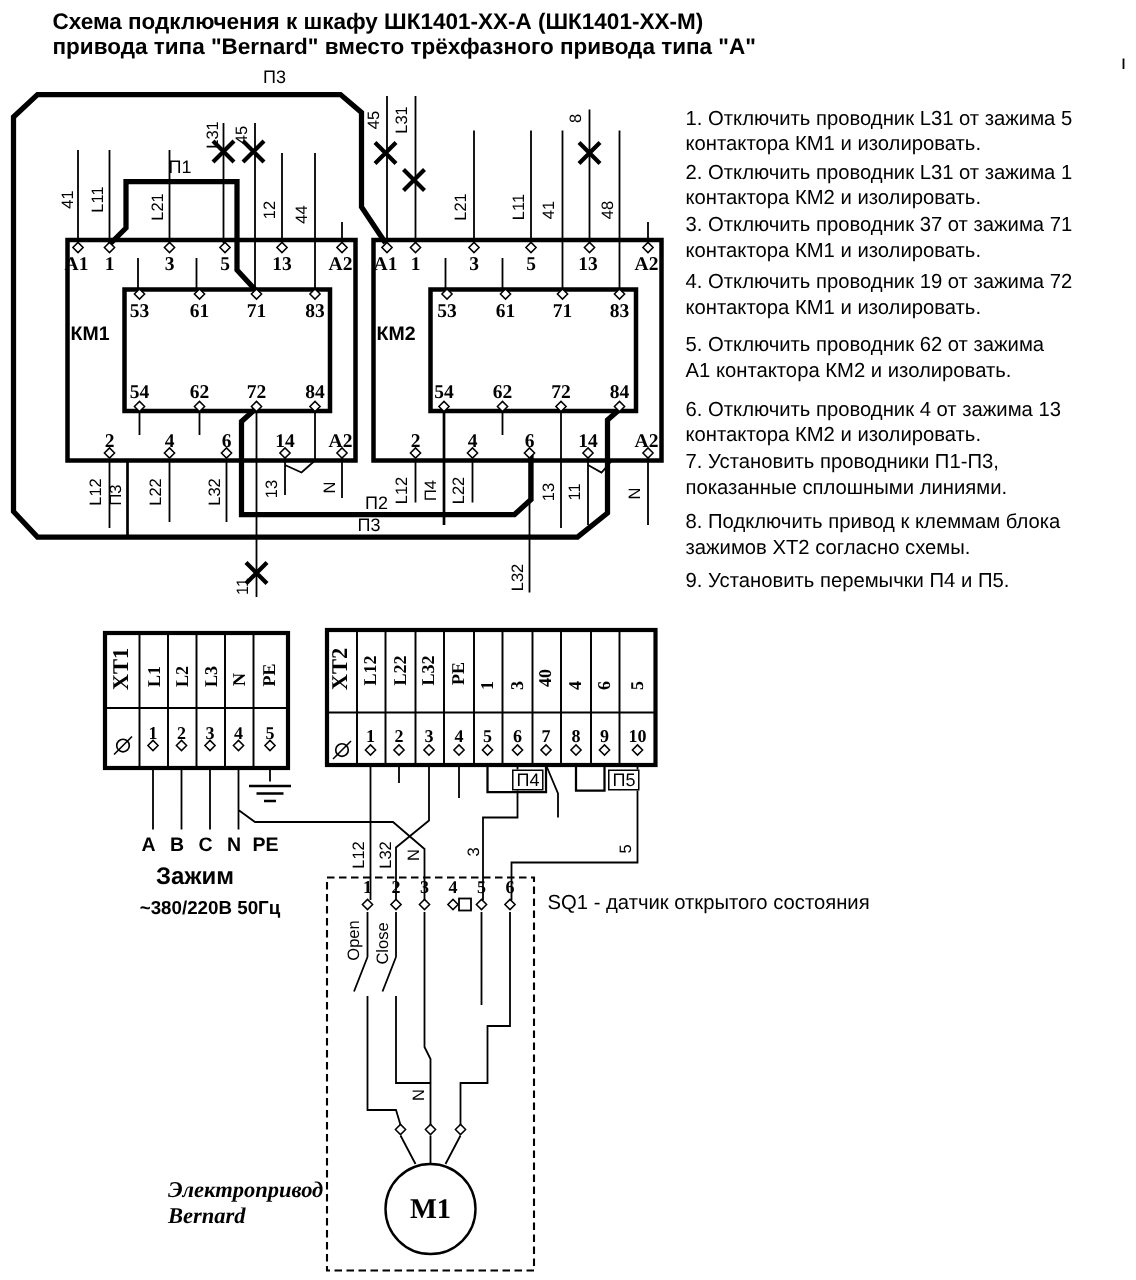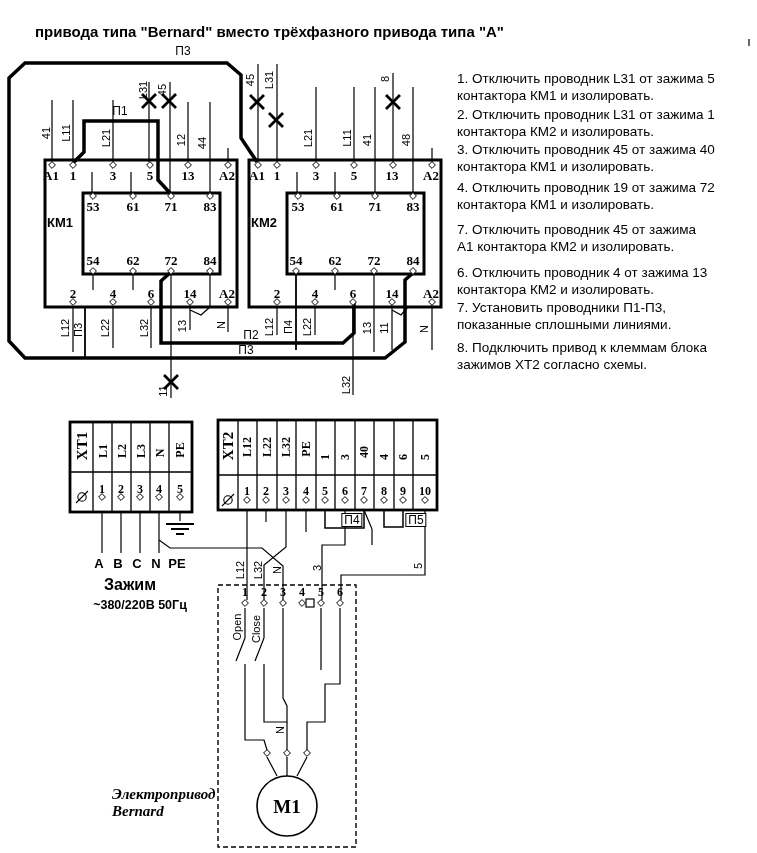--- a/index.html
+++ b/index.html
@@ -174,38 +174,40 @@
     <use href="#dm" x="267" y="753"></use>
         <use href="#dm" x="287" y="753"></use>
         <use href="#dm" x="307" y="753"></use>
   </g>
   <g stroke="#000" stroke-width="1.1" fill="none">
     <use href="#oo" x="82" y="497"></use>
         <use href="#oo" x="228" y="500"></use>
   </g>
 </svg>
 
+<div class="ttl" style="left:35px;top:6px">Схема подключения к шкафу ШК1401-ХХ-А (ШК1401-ХХ-М)</div>
 <div class="ttl" style="left:35px;top:23px">привода типа "Bernard" вместо трёхфазного привода типа "А"</div>
 
 <div class="ins" style="top:70px">1. Отключить проводник L31 от зажима 5
 контактора КМ1 и изолировать.</div>
 <div class="ins" style="top:106px">2. Отключить проводник L31 от зажима 1
 контактора КМ2 и изолировать.</div>
-<div class="ins" style="top:141px">3. Отключить проводник 45 от зажима 40
+<div class="ins" style="top:141px">3. Отключить проводник 37 от зажима 71
 контактора КМ1 и изолировать.</div>
 <div class="ins" style="top:179px">4. Отключить проводник 19 от зажима 72
 контактора КМ1 и изолировать.</div>
-<div class="ins" style="top:221px">7. Отключить проводник 45 от зажима
+<div class="ins" style="top:221px">5. Отключить проводник 62 от зажима
 А1 контактора КМ2 и изолировать.</div>
 <div class="ins" style="top:264px">6. Отключить проводник 4 от зажима 13
 контактора КМ2 и изолировать.</div>
 <div class="ins" style="top:299px">7. Установить проводники П1-П3,
 показанные сплошными линиями.</div>
 <div class="ins" style="top:339px">8. Подключить привод к клеммам блока
 зажимов ХТ2 согласно схемы.</div>
+<div class="ins" style="top:378px">9. Установить перемычки П4 и П5.</div>
 
 <span class="c km" style="left:60px;top:222px">КМ1</span>
 <span class="c tn" style="left:51px;top:176px">A1</span>
 <span class="c tn" style="left:73px;top:176px">1</span>
 <span class="c tn" style="left:113px;top:176px">3</span>
 <span class="c tn" style="left:150px;top:176px">5</span>
 <span class="c tn" style="left:188px;top:176px">13</span>
 <span class="c tn" style="left:227px;top:176px">A2</span>
 <span class="c tn" style="left:93px;top:207px">53</span>
 <span class="c tn" style="left:133px;top:207px">61</span>
@@ -330,14 +332,15 @@
 <span class="r w" style="left:240px;top:570px">L12</span>
 <span class="r w" style="left:258px;top:570px">L32</span>
 <span class="r w" style="left:277px;top:570px">N</span>
 <span class="r w" style="left:317px;top:568px">3</span>
 <span class="r w" style="left:418px;top:566px">5</span>
 <span class="r w" style="left:280px;top:730px">N</span>
 <span class="c m1" style="left:287px;top:807px">M1</span>
 <div class="cap" style="left:112px;top:786px">Электропривод</div>
 <div class="cap" style="left:112px;top:803px">Bernard</div>
 
+<div class="sq" style="left:365px;top:594px">SQ1 - датчик открытого состояния</div>
 
 </div>
 
 </body></html>

